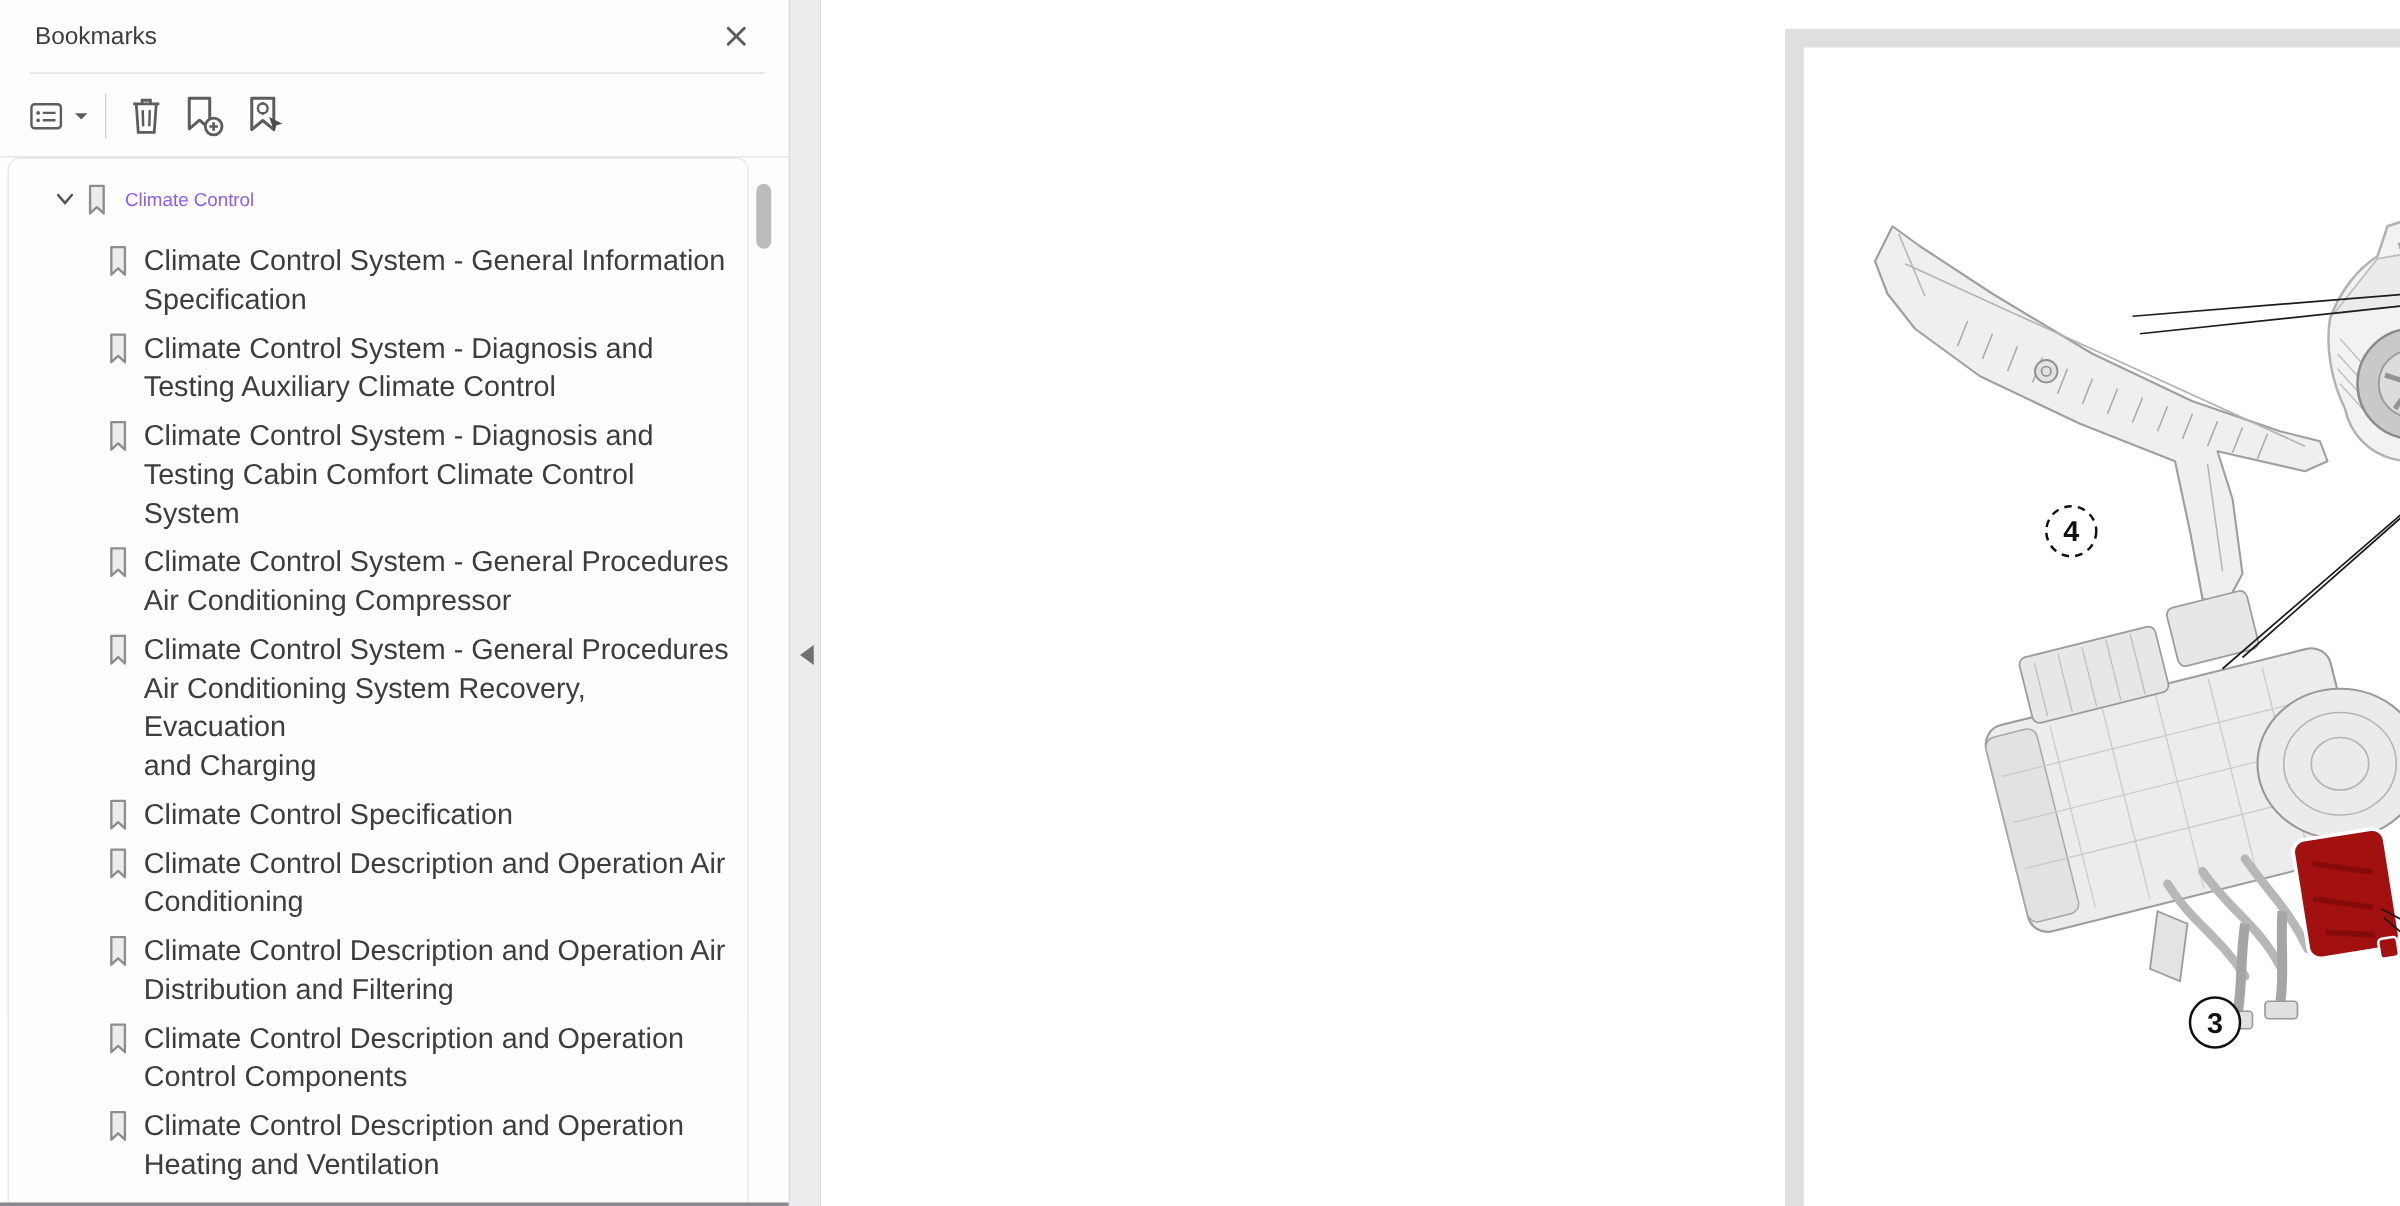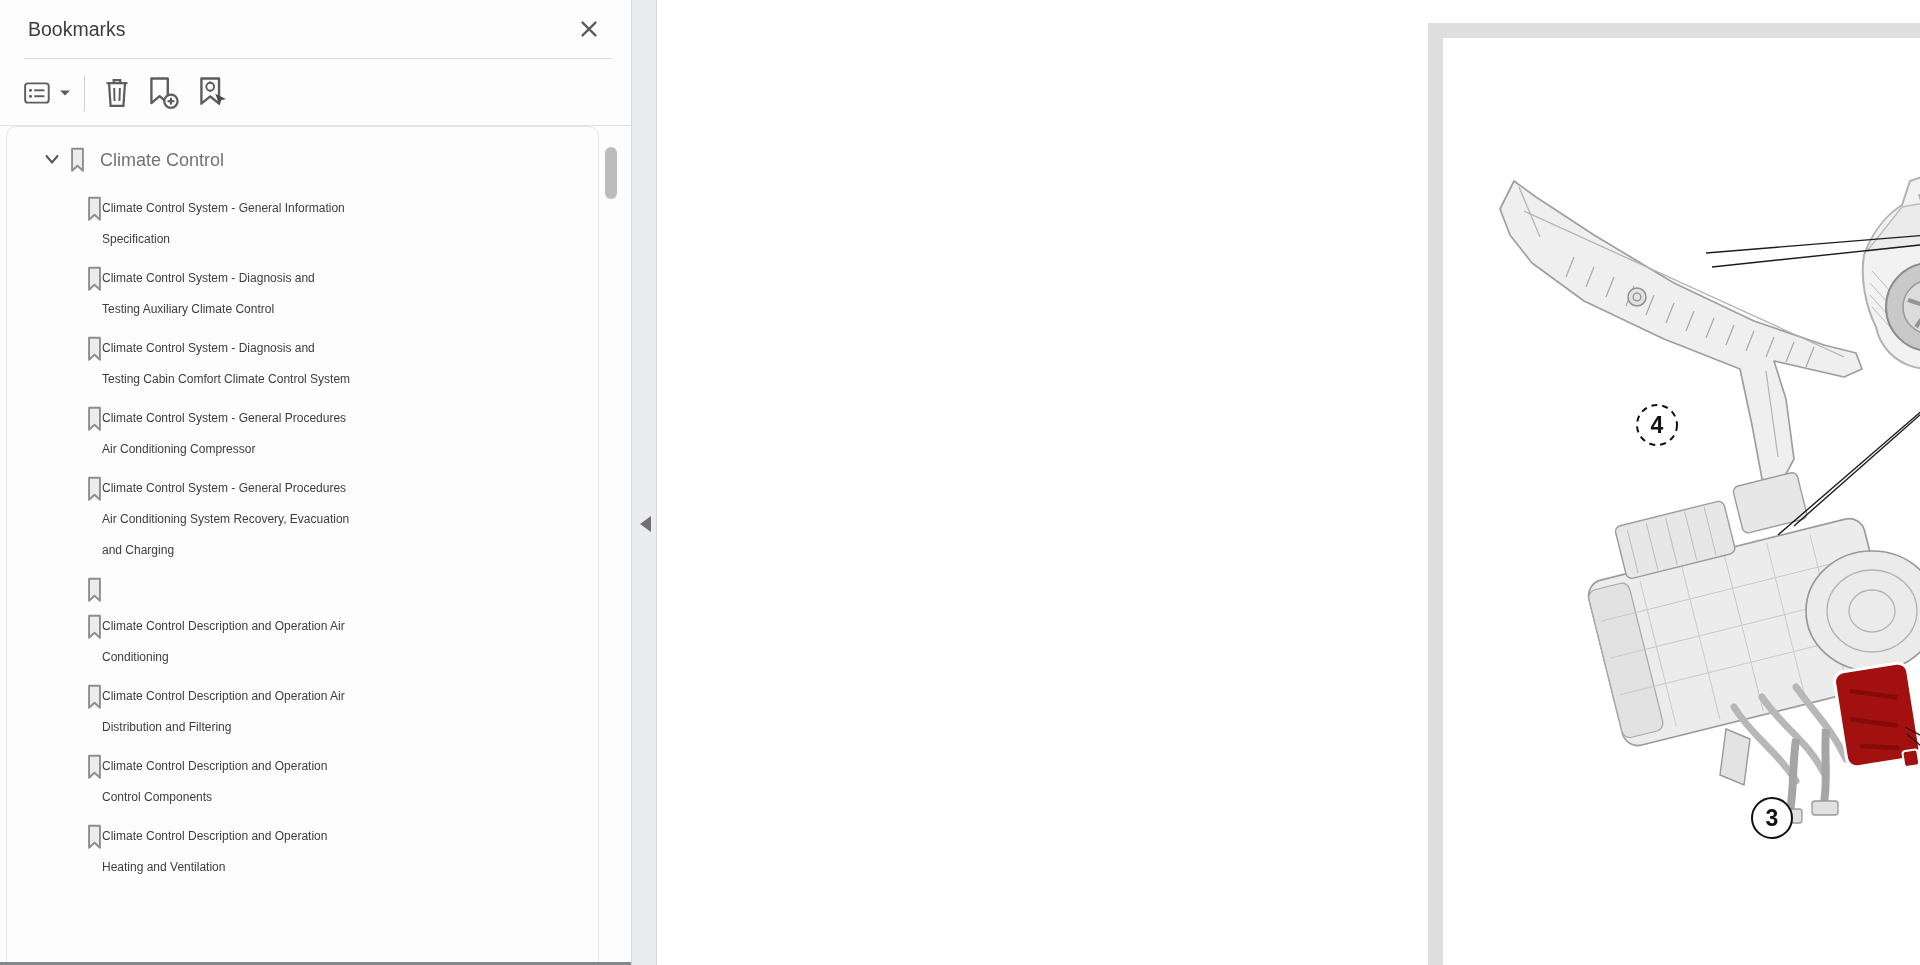--- a/index.html
+++ b/index.html
@@ -21,24 +21,24 @@
             display:flex; align-items:center; }
   .tb-divider { width:1px; height:36px; background:#d2d2d2; margin:0 10px 0 6px; }
   .toolbar-sep { position:absolute; left:0; top:125px; width:631px; height:1px; background:#e2e2e2; }
 
   .tree-box { position:absolute; left:6px; top:126px; width:593px; height:860px;
               border:1px solid #e4e4e4; border-radius:10px; background:#fdfdfd; overflow:hidden; }
   .tree { position:absolute; left:0; top:18px; width:593px; }
   .bm-root { display:flex; align-items:flex-start; margin:0 0 17px 0; cursor:pointer; }
   .bm-root .chev { margin:8px 0 0 37px; flex:0 0 auto; }
   .bm-root .flag { margin:2px 0 0 10px; flex:0 0 auto; }
-  .bm-root .lbl  { margin-left:15px; font-size:18px; line-height:31px; color:#737373; }
+  .bm-root .lbl  { margin-left:15px; font-size:15px; line-height:31px; color:#8b5cf6; }
   .bm-item { display:flex; align-items:flex-start; margin:0 0 8px 0; cursor:pointer; }
   .bm-item .flag { margin:3px 0 0 80px; flex:0 0 auto; }
-  .bm-item .txt  { width:472px; font-size:12px; line-height:31px; color:#3d3d3d; }
+  .bm-item .txt  { margin-left:13px; width:472px; font-size:23px; line-height:31px; color:#3d3d3d; }
 
   .scroll-thumb { position:absolute; left:605px; top:147px; width:12px; height:52px;
                   background:#bcbcbc; border-radius:6px; cursor:pointer; }
   .panel-bottom-edge { position:absolute; left:0; bottom:0; width:631px; height:3px; background:#85888c; }
 
   
   .splitter { position:absolute; left:631px; top:0; width:26px; height:965px; background:#ebeced;
               border-left:1px solid #d8d8d8; border-right:1px solid #d8d8d8; }
   .collapse-btn { position:absolute; left:6px; top:504px; width:14px; height:32px; background:transparent;
                   border:none; cursor:pointer; padding:0; }
@@ -159,20 +159,21 @@
             <div class="bm-item">
             <svg class="flag" width="15" height="26" viewBox="0 0 16 27">
               <path d="M2.2,1.5 H13.8 V25 L8,19.6 L2.2,25 Z" fill="#ececec" stroke="#8d8d8d" stroke-width="2" stroke-linejoin="round"></path>
             </svg>
             <div class="txt">Climate Control System - General Procedures<br>Air Conditioning System Recovery, Evacuation<br>and Charging</div>
           </div>
             <div class="bm-item">
             <svg class="flag" width="15" height="26" viewBox="0 0 16 27">
               <path d="M2.2,1.5 H13.8 V25 L8,19.6 L2.2,25 Z" fill="#ececec" stroke="#8d8d8d" stroke-width="2" stroke-linejoin="round"></path>
             </svg>
+            <div class="txt">Climate Control Specification</div>
           </div>
             <div class="bm-item">
             <svg class="flag" width="15" height="26" viewBox="0 0 16 27">
               <path d="M2.2,1.5 H13.8 V25 L8,19.6 L2.2,25 Z" fill="#ececec" stroke="#8d8d8d" stroke-width="2" stroke-linejoin="round"></path>
             </svg>
             <div class="txt">Climate Control Description and Operation Air<br>Conditioning</div>
           </div>
             <div class="bm-item">
             <svg class="flag" width="15" height="26" viewBox="0 0 16 27">
               <path d="M2.2,1.5 H13.8 V25 L8,19.6 L2.2,25 Z" fill="#ececec" stroke="#8d8d8d" stroke-width="2" stroke-linejoin="round"></path>

